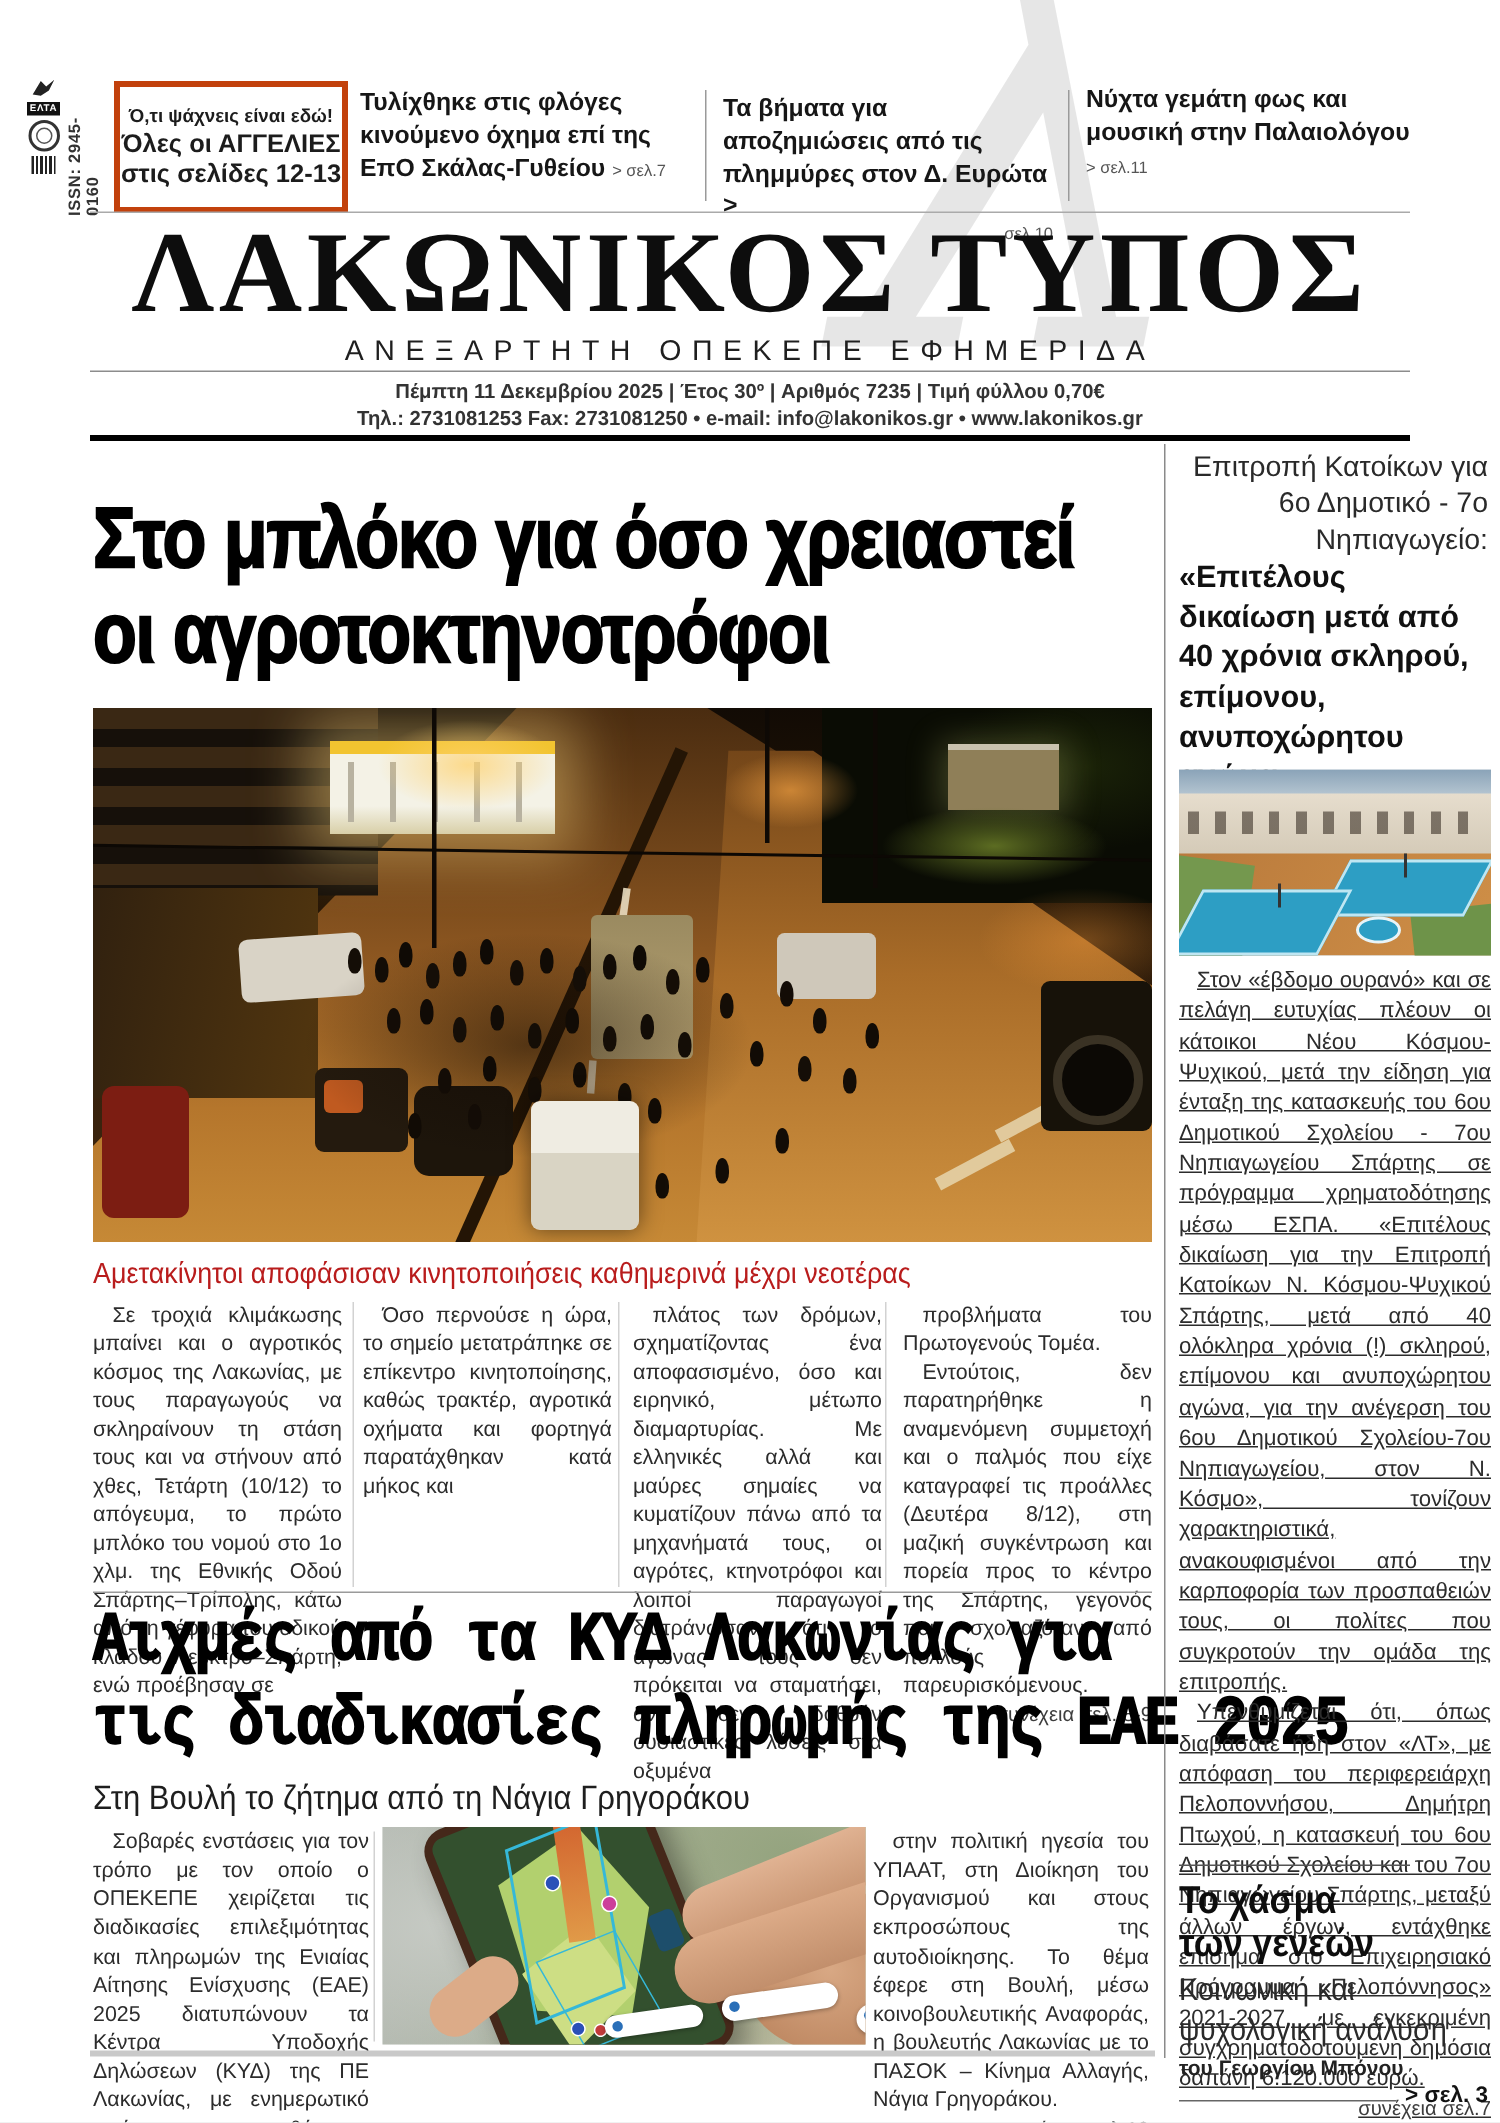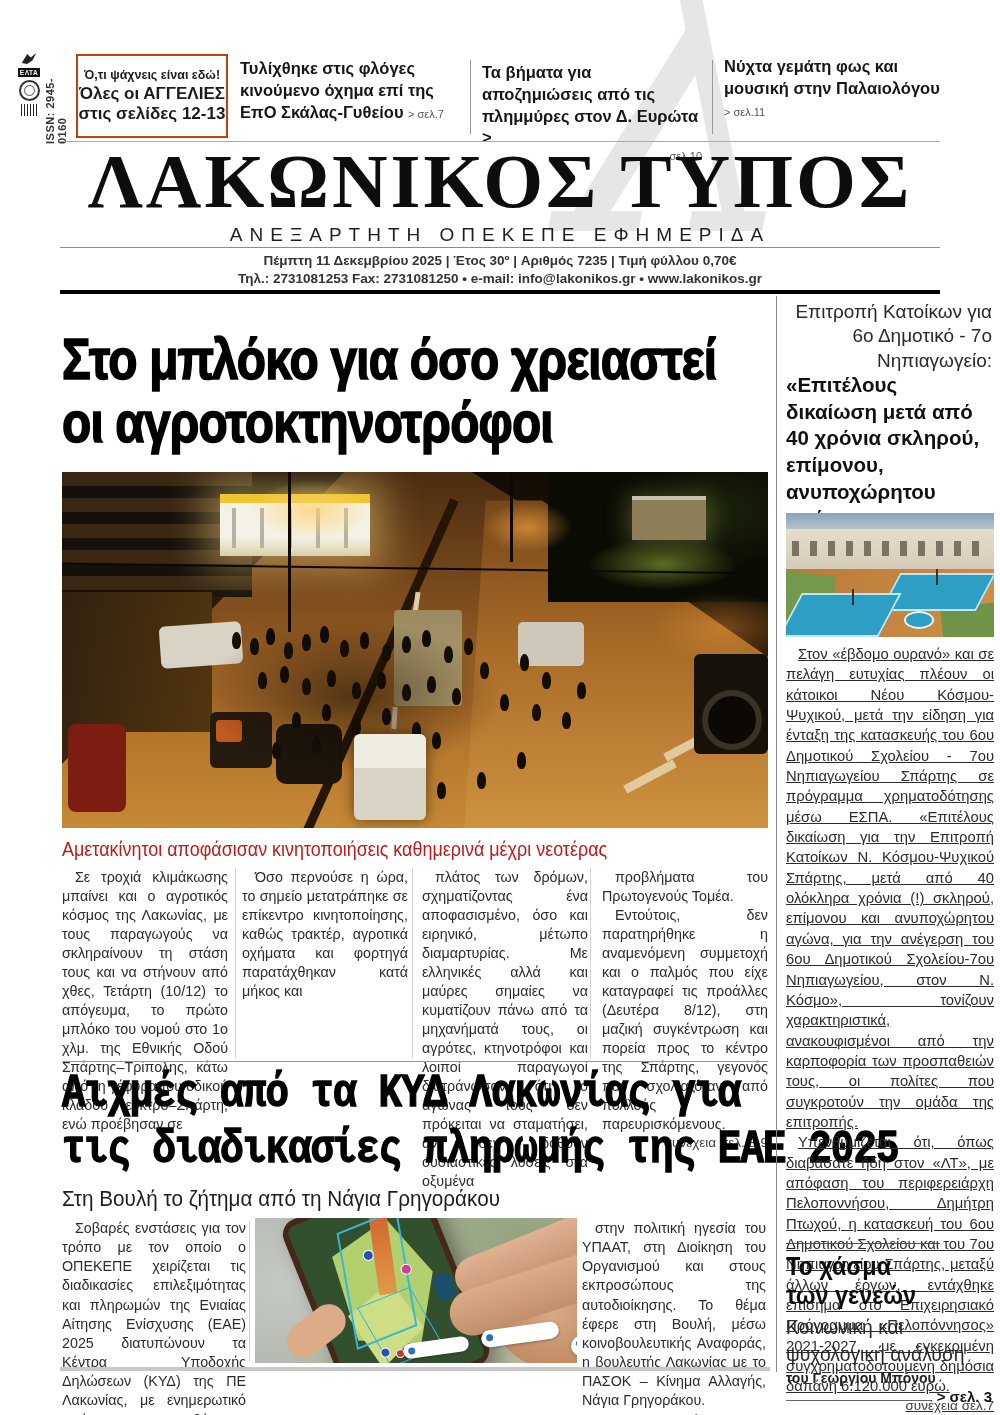--- a/index.html
+++ b/index.html
@@ -16,21 +16,21 @@
   .logostack{left:18px;top:52px;width:46px;height:92px;z-index:2;}
   .logobox{width:22px;display:flex;flex-direction:column;align-items:center;gap:3px;}
   .elta-label{background:#111;color:#fff;font-size:6.5px;font-weight:bold;padding:1px 2px;letter-spacing:.5px;}
   .stamp{width:17px;height:17px;border:2px solid #333;border-radius:50%;position:relative;}
   .stamp::after{content:"";position:absolute;inset:3px;border:1px solid #555;border-radius:50%;}
   .barcode{width:16px;height:12px;background:repeating-linear-gradient(90deg,#222 0 1.5px,#fff 1.5px 3px);}
   .issn{position:absolute;left:26px;top:0;height:92px;writing-mode:vertical-rl;transform:rotate(180deg);
         font-size:11px;font-weight:bold;color:#333;letter-spacing:.5px;}
 
   
-  .ads-box{left:76px;top:54px;width:148px;height:80px;border:2px solid #c2410c;z-index:2;
+  .ads-box{left:76px;top:54px;width:148px;height:80px;border:4px solid #c2410c;z-index:2;
            display:flex;flex-direction:column;justify-content:center;align-items:center;}
   .ads-l1{font-size:12.5px;font-weight:600;}
   .ads-l2{font-size:17px;font-weight:bold;margin-top:2px;}
   .ads-l3{font-size:17px;font-weight:bold;}
   .teaser{z-index:2;font-weight:bold;font-size:16.5px;line-height:1.32;color:#161616;}
   .teaser .pg{font-weight:normal;font-size:11px;color:#555;}
   .t2{left:240px;top:58px;width:224px;}
   .t3{left:482px;top:62px;width:220px;}
   .t3 .pgline{display:block;text-align:right;font-weight:normal;font-size:11px;color:#555;}
   .t4{left:724px;top:56px;width:218px;}

